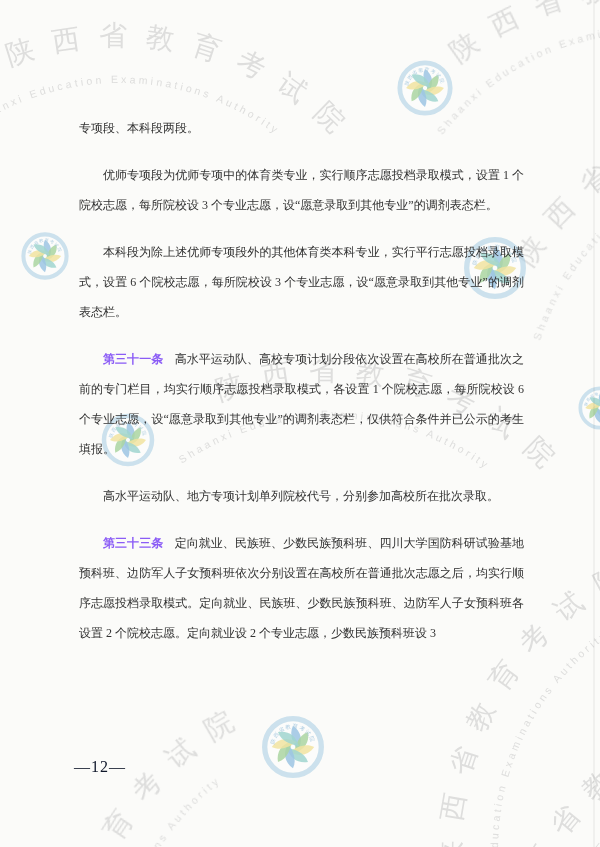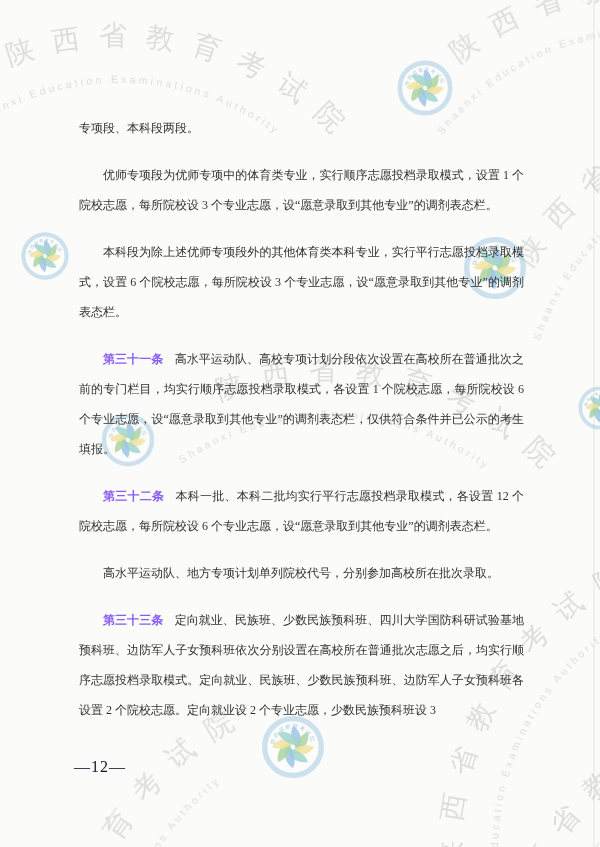--- a/index.html
+++ b/index.html
@@ -104,21 +104,20 @@
       <use href="#wlogo" transform="translate(293 747) scale(1.18)"></use>
       <use href="#wlogo" transform="translate(600 408) scale(0.82)"></use>
     </g>
   </svg>
 
   <main class="content" id="paragraphs">
       <p><span>专项段、本科段两段。</span></p>
       <p class="indent"><span>优师专项段为优师专项中的体育类专业，实行顺序志愿投档录取模式，设置 1 个院校志愿，每所院校设 3 个专业志愿，设“愿意录取到其他专业”的调剂表态栏。</span></p>
       <p class="indent"><span>本科段为除上述优师专项段外的其他体育类本科专业，实行平行志愿投档录取模式，设置 6 个院校志愿，每所院校设 3 个专业志愿，设“愿意录取到其他专业”的调剂表态栏。</span></p>
       <p class="indent"><b class="lead">第三十一条</b><span>高水平运动队、高校专项计划分段依次设置在高校所在普通批次之前的专门栏目，均实行顺序志愿投档录取模式，各设置 1 个院校志愿，每所院校设 6 个专业志愿，设“愿意录取到其他专业”的调剂表态栏，仅供符合条件并已公示的考生填报。</span></p>
-      <p class="indent"><b class="lead">第三十二条</b><span>本科一批、本科二批均实行平行志愿投档录取模式，各设置 12 个院校志愿，每所院校设 6 个专业志愿，设“愿意录取到其他专业”的调剂表态栏。</span></p>
       <p class="indent"><span>高水平运动队、地方专项计划单列院校代号，分别参加高校所在批次录取。</span></p>
       <p class="indent"><b class="lead">第三十三条</b><span>定向就业、民族班、少数民族预科班、四川大学国防科研试验基地预科班、边防军人子女预科班依次分别设置在高校所在普通批次志愿之后，均实行顺序志愿投档录取模式。定向就业、民族班、少数民族预科班、边防军人子女预科班各设置 2 个院校志愿。定向就业设 2 个专业志愿，少数民族预科班设 3</span></p>
     </main>
 
   <div class="page-number">—12—</div>
 
   <div class="edge-line"></div>
 </div>
 
 </body></html>

